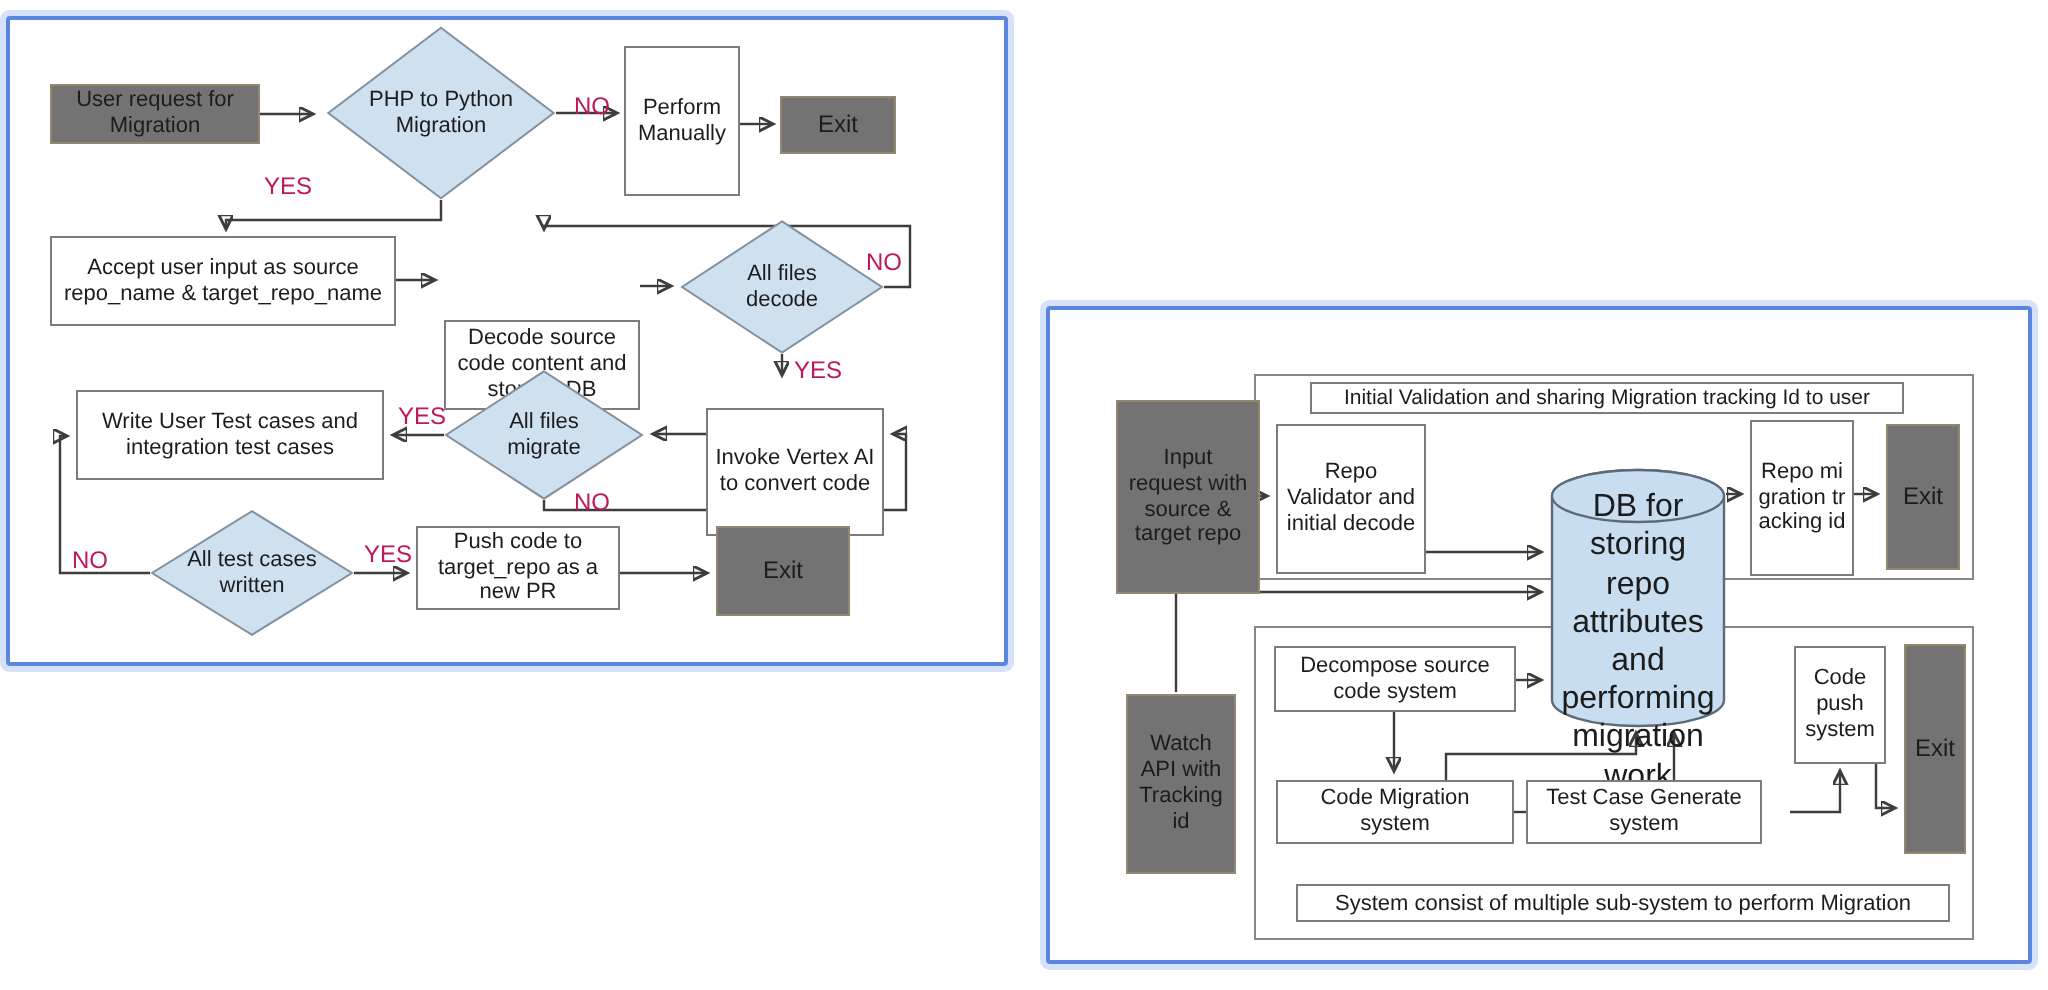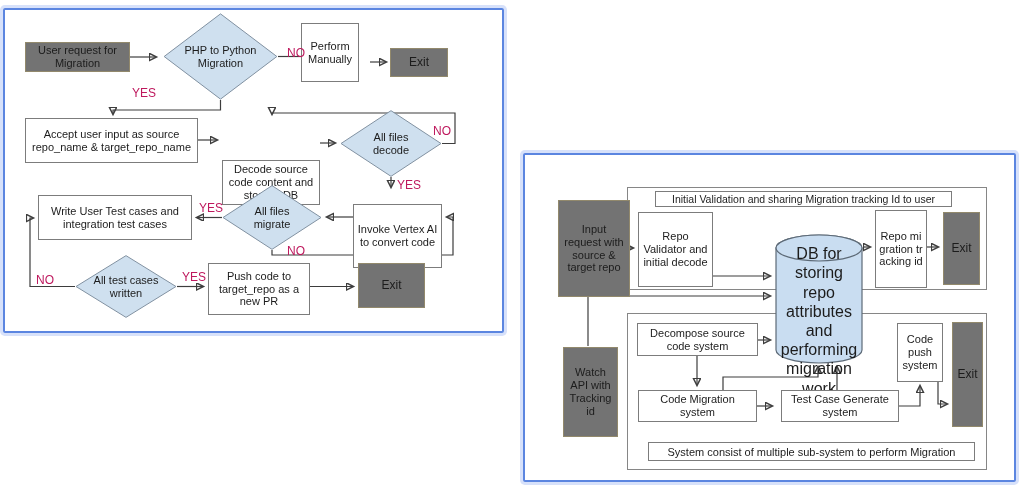--- a/index.html
+++ b/index.html
@@ -69,21 +69,21 @@
 
     <div class="diamond" style="left:160px;top:5px;width:115px;height:87px;">
       <svg viewBox="0 0 100 100" preserveAspectRatio="none">
           <polygon points="50,1 99,50 50,99 1,50"></polygon>
         </svg>
       <div class="dlabel">
           <span>PHP to Python Migration</span>
         </div>
     </div>
 
-    <div class="node" style="left:298px;top:15px;width:58px;height:59px;">
+    <div class="node" style="left:309px;top:15px;width:58px;height:75px;">
       <span>Perform Manually</span>
     </div>
 
     <div class="node yellow" style="left:387px;top:40px;width:58px;height:29px;font-size:12px;">
       <span>Exit</span>
     </div>
 
     <div class="node" style="left:22px;top:110px;width:173px;height:45px;">
       <span>Accept user input as source repo_name &amp; target_repo_name</span>
     </div>
@@ -120,21 +120,21 @@
 
     <div class="diamond" style="left:72px;top:247px;width:102px;height:63px;">
       <svg viewBox="0 0 100 100" preserveAspectRatio="none">
           <polygon points="50,1 99,50 50,99 1,50"></polygon>
         </svg>
       <div class="dlabel">
           <span>All test cases written</span>
         </div>
     </div>
 
-    <div class="node" style="left:205px;top:255px;width:102px;height:52px;">
+    <div class="node" style="left:205px;top:255px;width:102px;height:42px;">
       <span>Push code to target_repo as a new PR</span>
     </div>
 
     <div class="node yellow" style="left:355px;top:255px;width:67px;height:45px;font-size:12px;">
       <span>Exit</span>
     </div>
 
     <div class="flabel" style="left:284px;top:38px;">NO</div>
     <div class="flabel" style="left:129px;top:78px;">YES</div>
     <div class="flabel" style="left:430px;top:116px;">NO</div>
@@ -202,21 +202,21 @@
     </div>
 
     <div class="node" style="left:114px;top:170px;width:121px;height:33px;">
       <span>Decompose source code system</span>
     </div>
 
     <div class="node" style="left:115px;top:237px;width:119px;height:32px;">
       <span>Code Migration system</span>
     </div>
 
-    <div class="node" style="left:258px;top:237px;width:118px;height:32px;">
+    <div class="node" style="left:240px;top:237px;width:118px;height:32px;">
       <span>Test Case Generate system</span>
     </div>
 
     <div class="node" style="left:374px;top:170px;width:46px;height:59px;">
       <span>Code push system</span>
     </div>
 
     <div class="node yellow" style="left:429px;top:169px;width:31px;height:105px;font-size:12px;">
       <span>Exit</span>
     </div>

